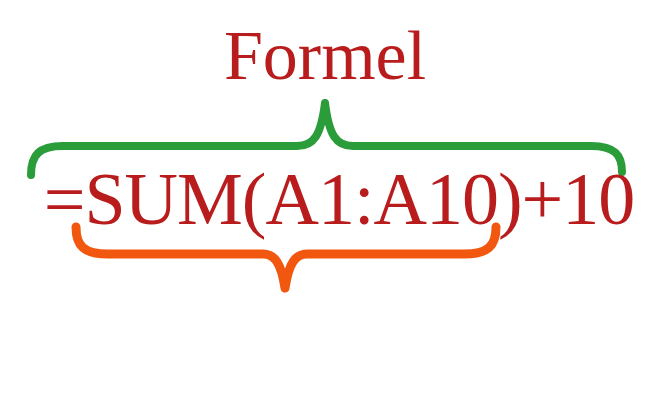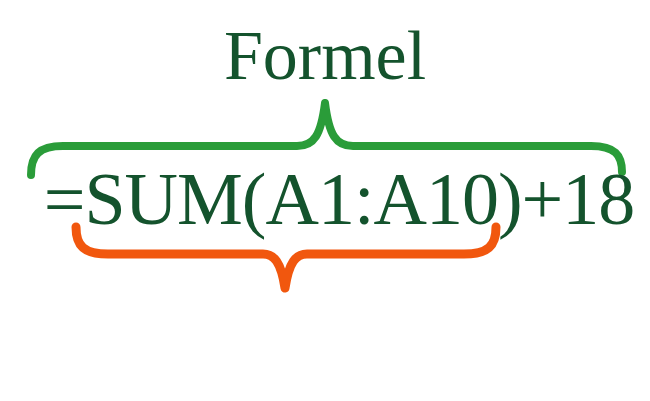--- a/index.html
+++ b/index.html
@@ -14,21 +14,21 @@
     background: #ffffff;
     overflow: hidden;
     font-family: "Liberation Serif", "DejaVu Serif", serif;
     color: #141414;
   }
   .txt {
     position: absolute;
     white-space: nowrap;
     line-height: 1;
     transform: translateX(-50%);
-    color: #14532d;
+    color: #b91c1c;
   }
   .label-top {
     left: 325px;
     top: 21px;
     font-size: 70px;
   }
   .formula {
     left: 339px;
     top: 162px;
     font-size: 74px;
@@ -67,20 +67,20 @@
 <body>
 
 <div class="stage">
 
   <div class="txt label-top">Formel</div>
 
   <svg class="brace brace-green" viewBox="0 0 600 84" xmlns="http://www.w3.org/2000/svg" aria-hidden="true">
     <path d="M 4 78 C 4 58, 12 49, 36 49 L 270 49 C 287 49, 294 38, 298 6 C 302 38, 309 49, 326 49 L 564 49 C 588 49, 595 58, 595 75" stroke="#2a9c39"></path>
   </svg>
 
-  <div class="txt formula">=SUM(A1:A10)+18</div>
+  <div class="txt formula">=SUM(A1:A10)+10</div>
 
   <svg class="brace brace-orange" viewBox="0 0 430 76" xmlns="http://www.w3.org/2000/svg" aria-hidden="true">
     <path d="M 5 5 C 5 24, 13 32, 37 32 L 192 32 C 203 32, 210 40, 214 66 C 218 40, 225 32, 236 32 L 393 32 C 417 32, 425 24, 425 5" stroke="#f1570e"></path>
   </svg>
 
 
 </div>
 
 </body></html>

